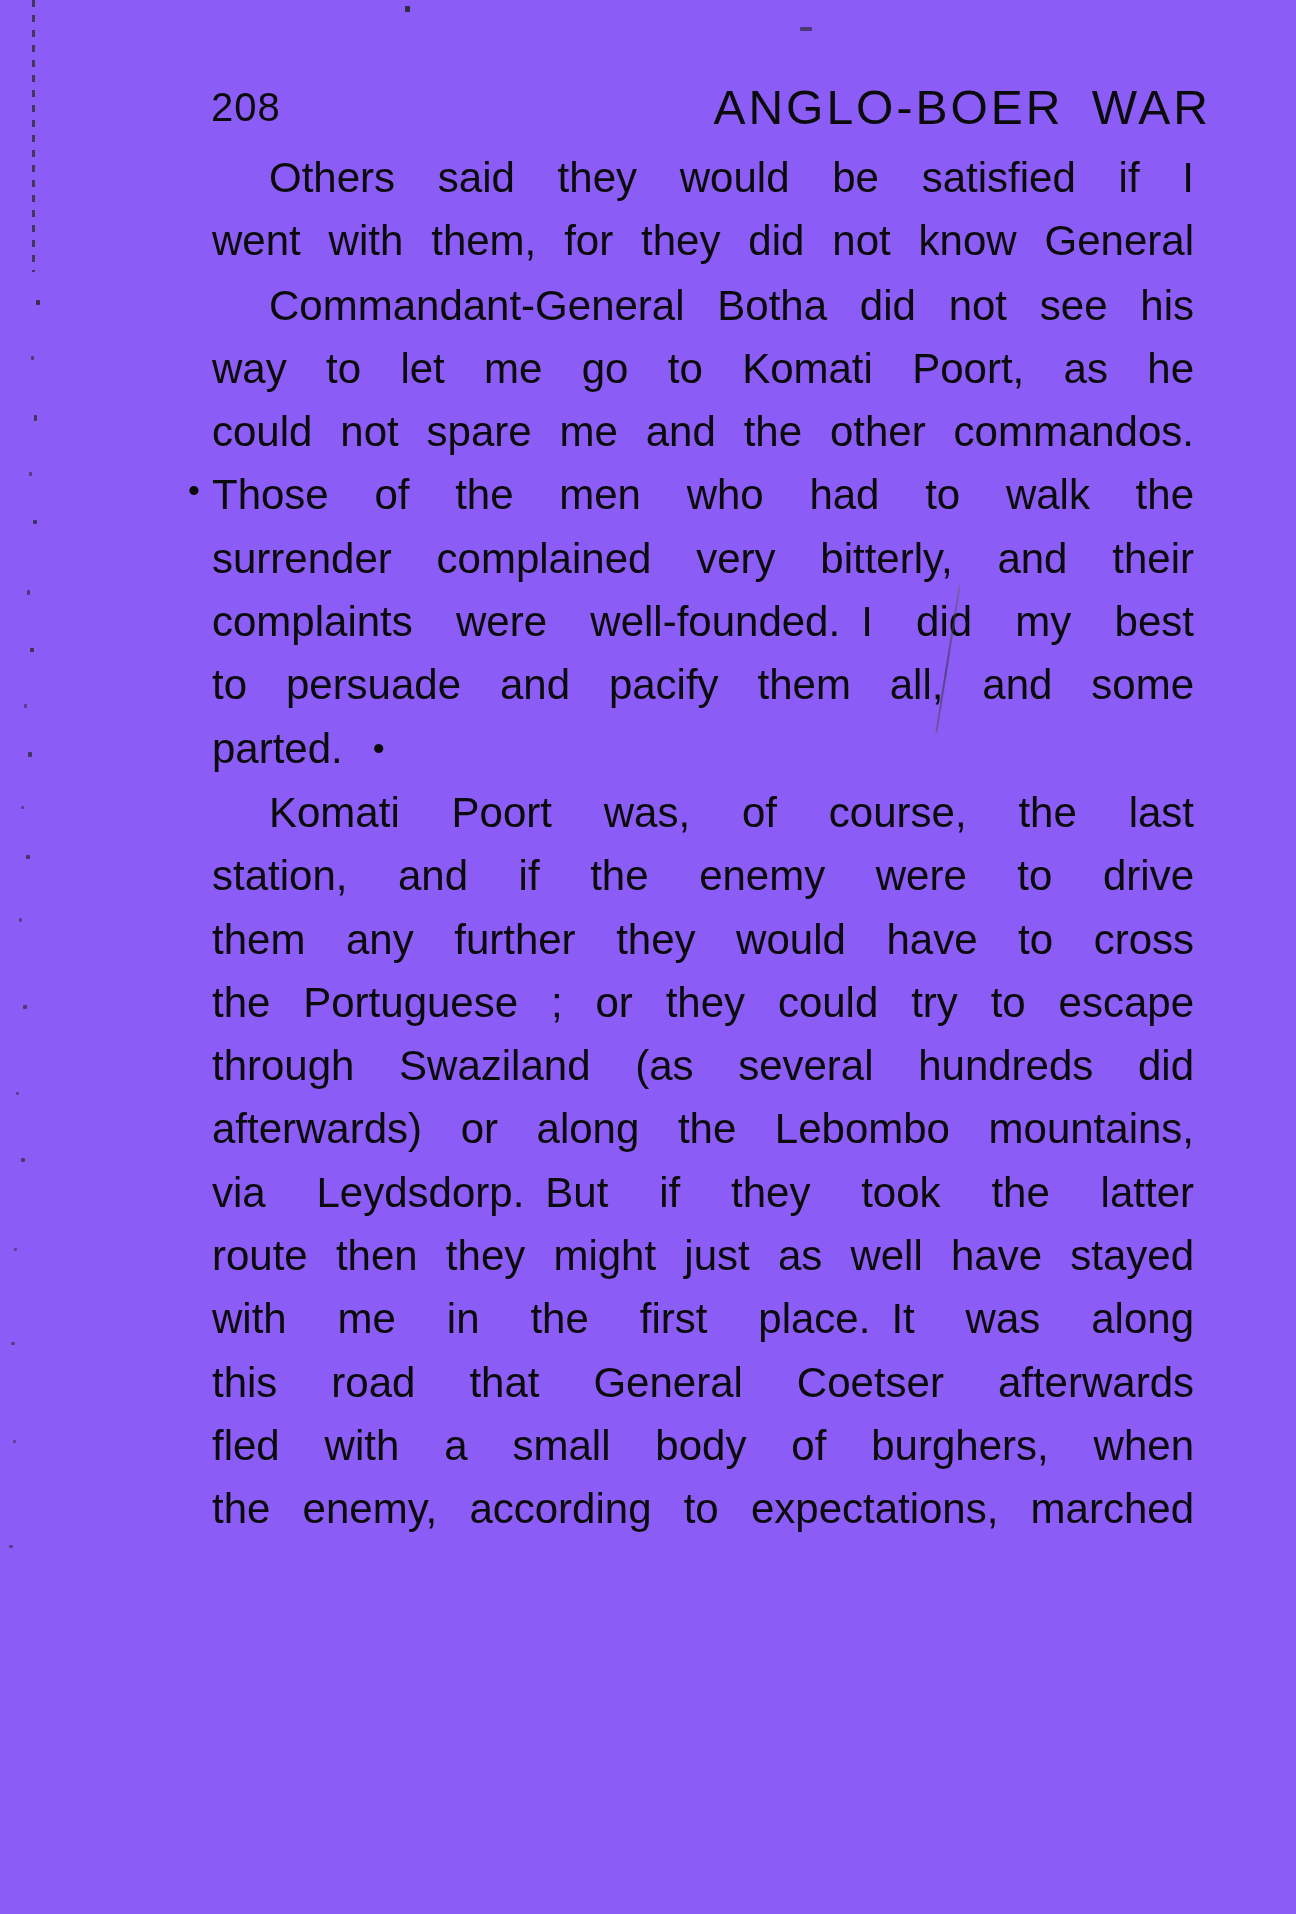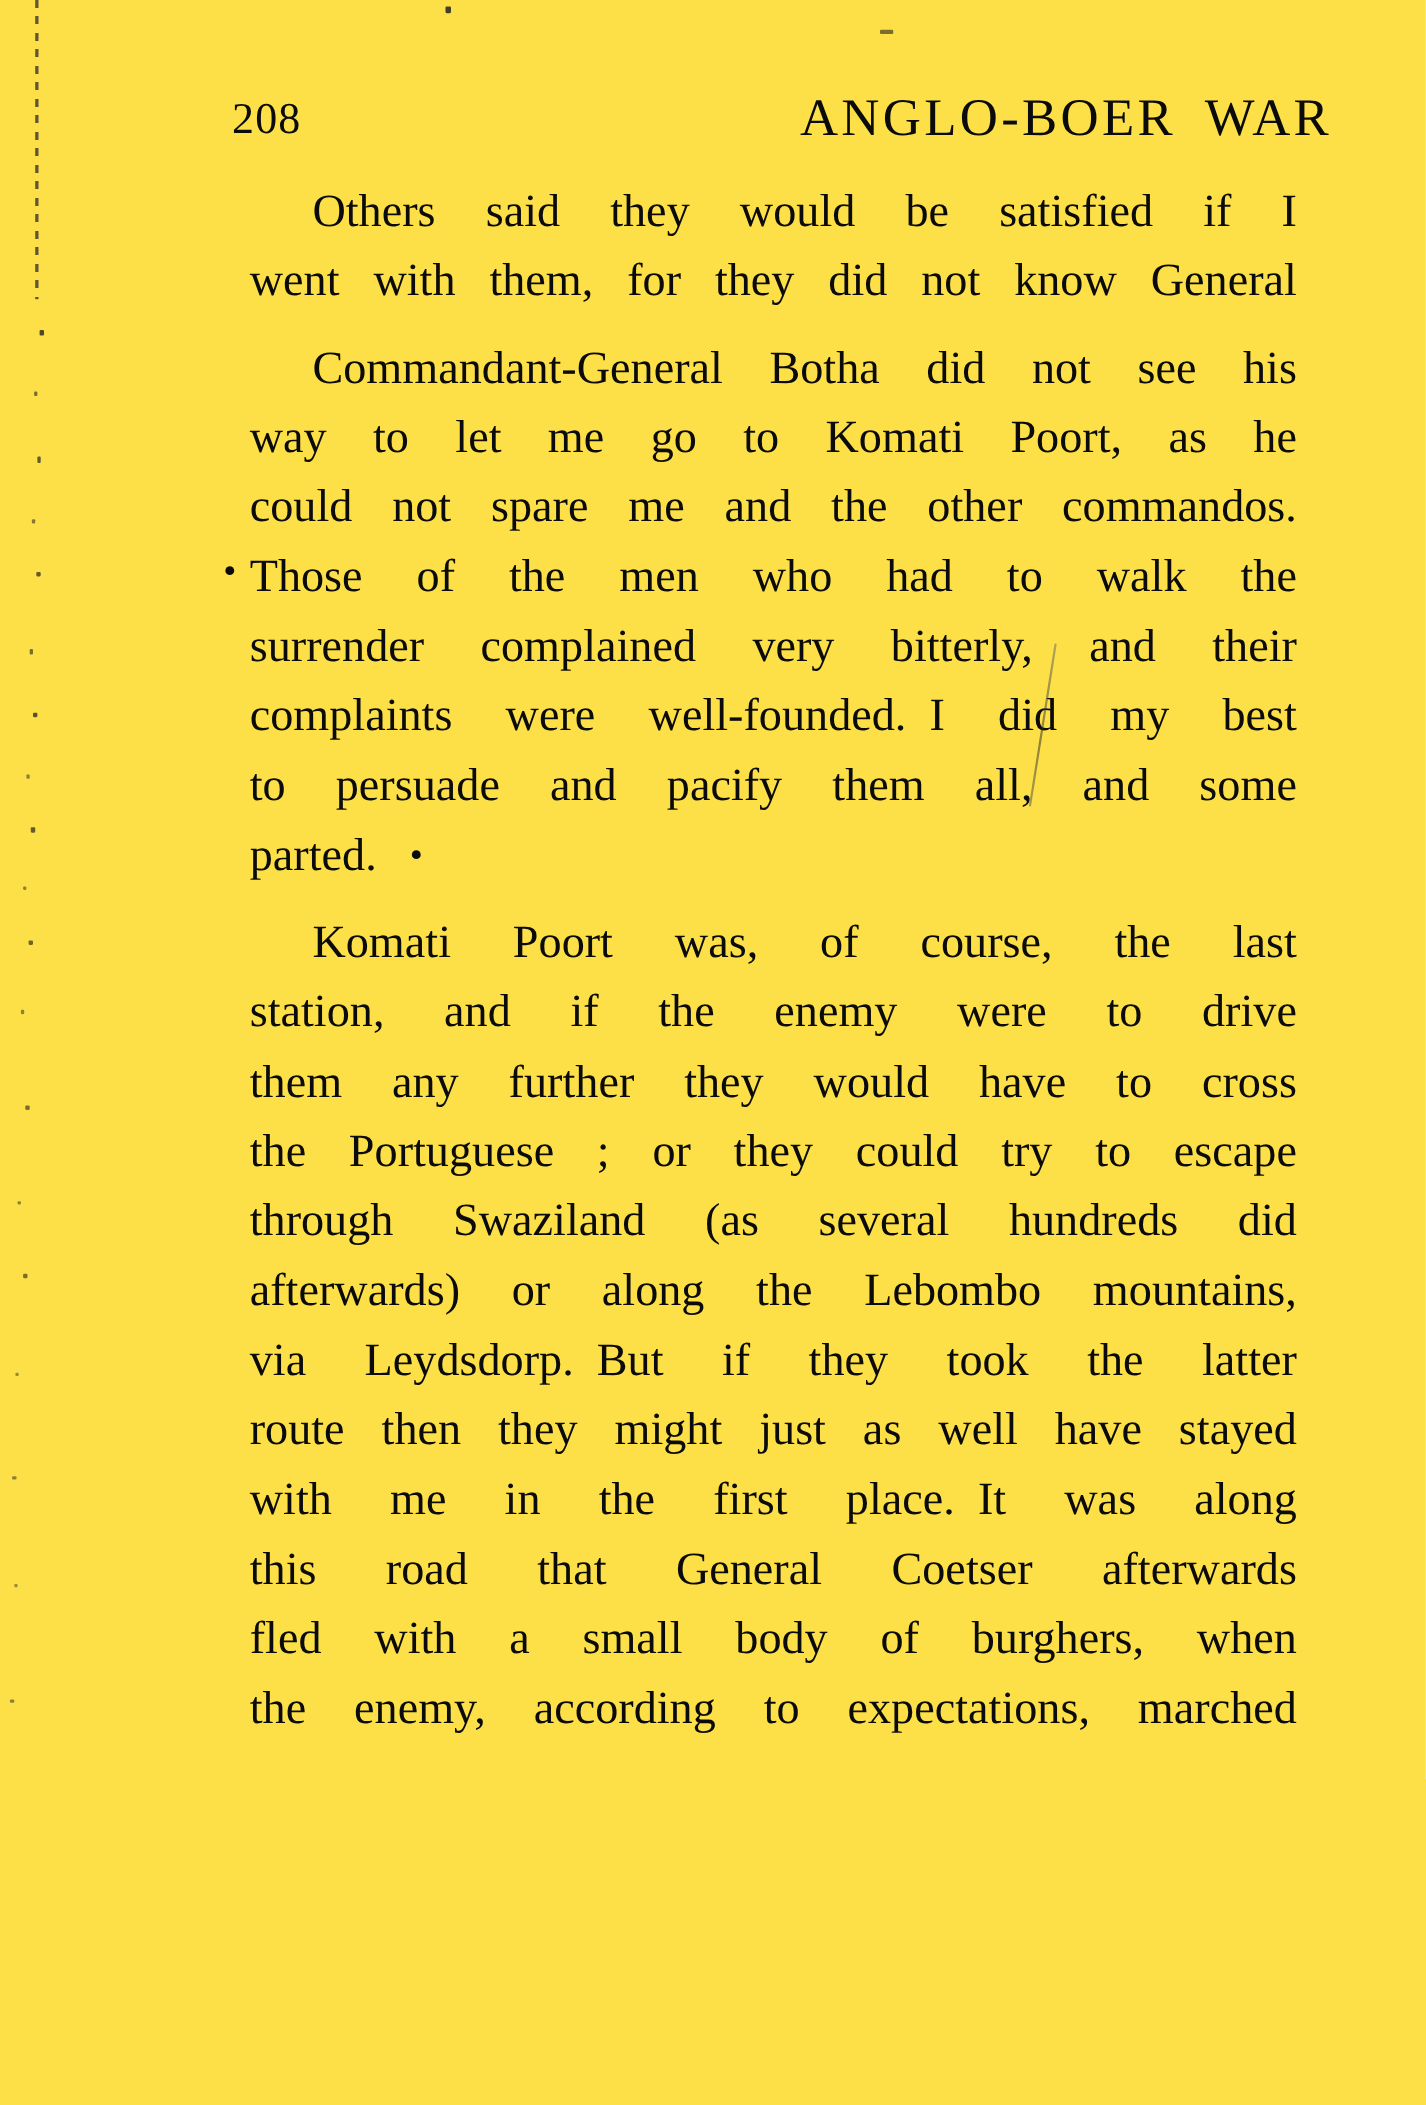--- a/index.html
+++ b/index.html
@@ -1,22 +1,22 @@
 <!DOCTYPE html>
 <html><head>
 <meta charset="utf-8">
 <style>
   html,body{margin:0;padding:0;background:#e8e8e8;}
   .page{
     position:relative;
     width:1296px;height:1914px;
     margin:0 auto;
-    background:#fde047;
+    background:#8b5cf6;
     color:#0b0b0b;
-    font-family:Liberation Serif, serif;
+    font-family:Liberation Sans, sans-serif;
     overflow:hidden;
   }
   
   .masthead{
     position:absolute;left:211px;top:84px;width:984px;height:63px;
   }
   .page-number{
     position:absolute;left:0;top:0;
     font-size:40px;line-height:47px;
     letter-spacing:1px;
@@ -25,21 +25,21 @@
     position:absolute;left:16px;top:0;width:100%;
     text-align:right;
     font-size:48px;line-height:47px;
     letter-spacing:3px;word-spacing:12px;
   }
   
   .text-column{
     position:absolute;left:211px;top:145px;width:984px;
     font-size:42px;line-height:63.3px;
   }
-  .para{margin:16px;padding:0;}
+  .para{margin:1px;padding:0;}
   .line{
     position:relative;
     height:63.3px;
     white-space:nowrap;
   }
   .line.j{
     text-align:justify;
     text-align-last:justify;
     white-space:normal;
   }

